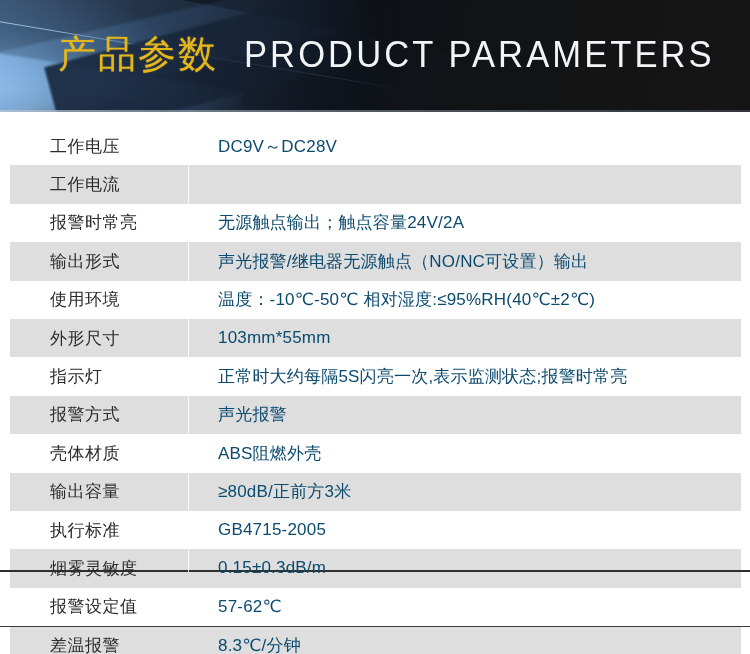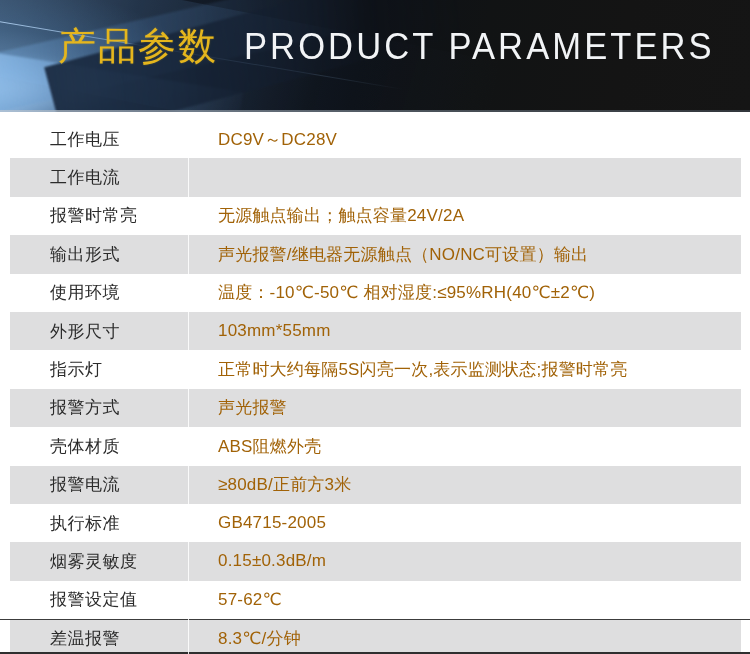--- a/index.html
+++ b/index.html
@@ -78,21 +78,21 @@
     position: absolute;
     left: 0; bottom: 0;
     width: 750px; height: 2px;
     background: linear-gradient(90deg, #b9c6d4 0%, #8f9aa6 22%, #5d666f 58%, #3b4148 100%);
     opacity: .75;
   }
 
   #banner-title {
     position: absolute;
     left: 58px;
-    top: 0;
+    top: 8px;
     height: 93px;
     display: flex;
     align-items: center;
     white-space: nowrap;
   }
   #title-cn {
     color: #e5b61d;
     font-size: 38px;
     letter-spacing: 2px;
     font-weight: 400;
@@ -105,24 +105,24 @@
     letter-spacing: 3.2px;
     margin-left: 26px;
     transform: scaleX(0.96);
     transform-origin: left center;
   }
 
   
   #spec-table {
     position: relative;
     width: 750px;
-    height: 542px;
-    background: #ffffff;
-    box-sizing: border-box;
-    padding-top: 8px;
+    height: 460px;
+    background: #ffffff;
+    box-sizing: border-box;
+    padding-top: 15px;
   }
   .spec-row {
     position: relative;
     display: flex;
     align-items: center;
     height: 38.4px;
     box-sizing: border-box;
   }
   .spec-row.odd  { background: #ffffff; }
   .spec-row.even { background: #dededf; }
@@ -155,21 +155,21 @@
     letter-spacing: 0.5px;
     white-space: nowrap;
   }
   .cell-value {
     position: relative;
     z-index: 2;
     flex: 1;
     padding-left: 30px;
     box-sizing: border-box;
     font-size: 17px;
-    color: #a16207;
+    color: #0c4a6e;
     letter-spacing: 0.2px;
     white-space: nowrap;
   }
   
   #col-divider {
     position: absolute;
     left: 188px;
     top: 2px;
     bottom: 0;
     width: 1px;
@@ -243,21 +243,21 @@
     <div class="cell-label">报警方式</div>
     <div class="cell-value">声光报警</div>
   </div>
 
   <div class="spec-row odd">
     <div class="cell-label">壳体材质</div>
     <div class="cell-value">ABS阻燃外壳</div>
   </div>
 
   <div class="spec-row even">
-    <div class="cell-label">报警电流</div>
+    <div class="cell-label">输出容量</div>
     <div class="cell-value">≥80dB/正前方3米</div>
   </div>
 
   <div class="spec-row odd">
     <div class="cell-label">执行标准</div>
     <div class="cell-value">GB4715-2005</div>
   </div>
 
   <div class="spec-row even">
     <div class="cell-label">烟雾灵敏度</div>

